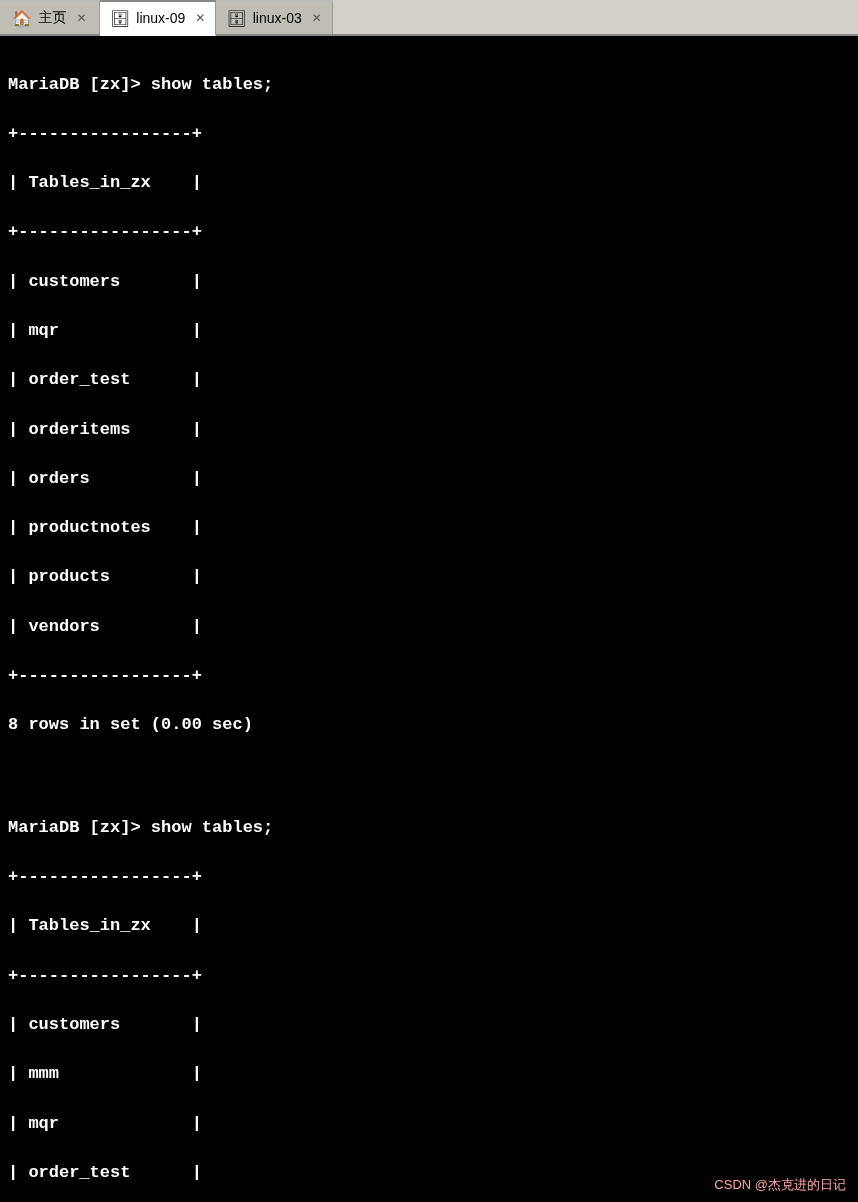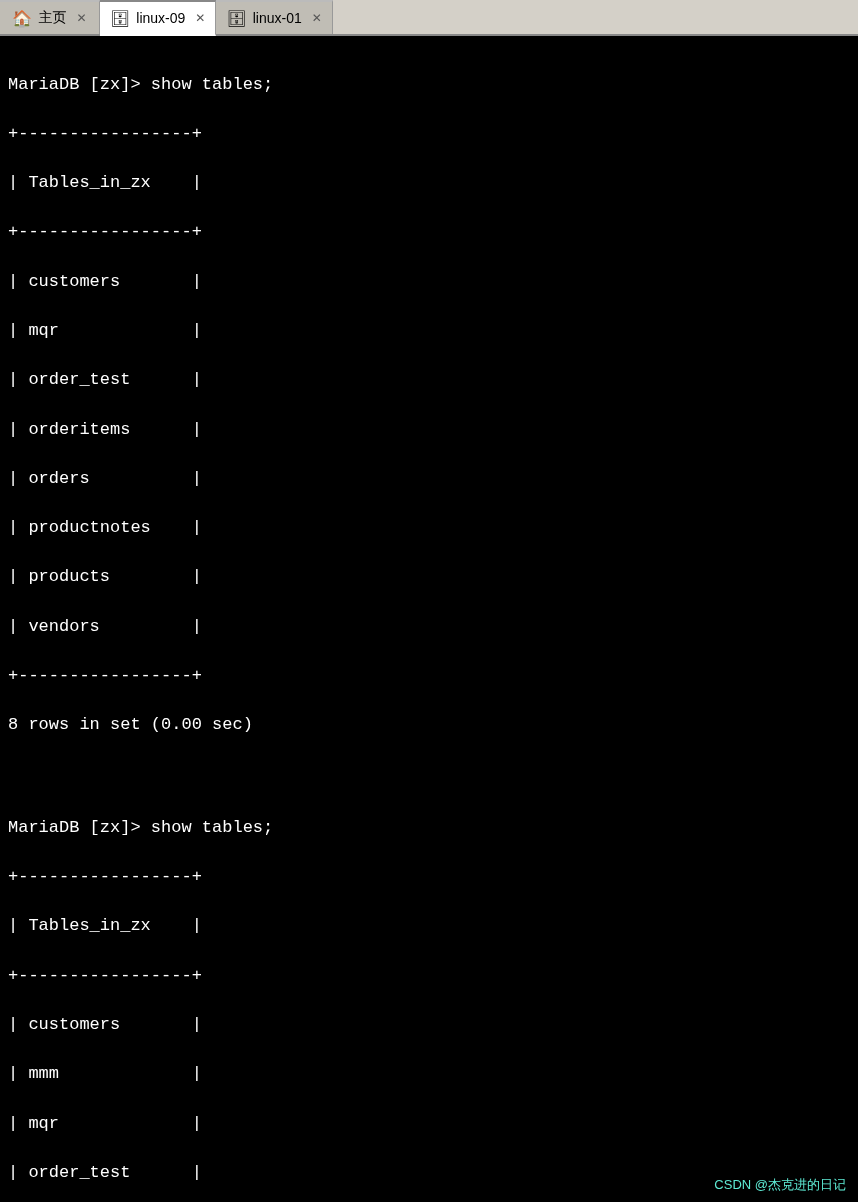--- a/index.html
+++ b/index.html
@@ -67,49 +67,50 @@
       font-family: 'Courier New', Courier, monospace;
       font-size: 17px;
       line-height: 1.45;
       padding: 12px 8px;
       min-height: calc(1202px - 36px);
       white-space: pre;
     }
 
     .terminal-block {
       margin-bottom: 4px;
+      font-weight: bold;
     }
 
     
     .watermark {
       position: fixed;
       bottom: 8px;
       right: 12px;
-      color: #5eead4;
+      color: #fca5a5;
       font-size: 13px;
       font-family: Arial, sans-serif;
     }
   </style>
 </head>
 <body>
 
 <div class="tab-bar">
   <div class="tab">
     <span class="tab-icon">🏠</span>
     <span>主页</span>
     <span class="tab-close">✕</span>
   </div>
   <div class="tab active">
     <span class="tab-icon">🗄</span>
     <span>linux-09</span>
     <span class="tab-close">✕</span>
   </div>
   <div class="tab">
     <span class="tab-icon">🗄</span>
-    <span>linux-01</span>
+    <span>linux-03</span>
     <span class="tab-close">✕</span>
   </div>
 </div>
 
 <div class="terminal">
 <div class="terminal-block"><span>MariaDB [zx]&gt; show tables;</span>
 
 <span>+-----------------+</span>
 
 <span>| Tables_in_zx    |</span>

